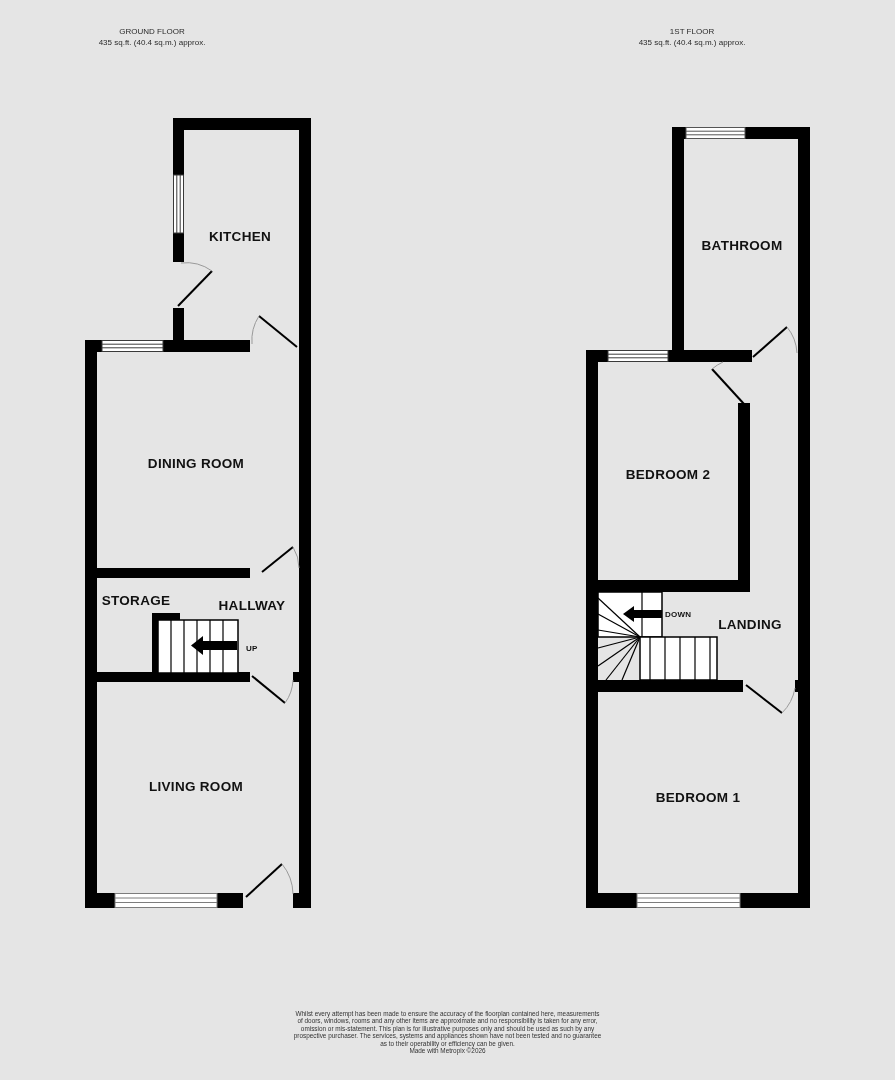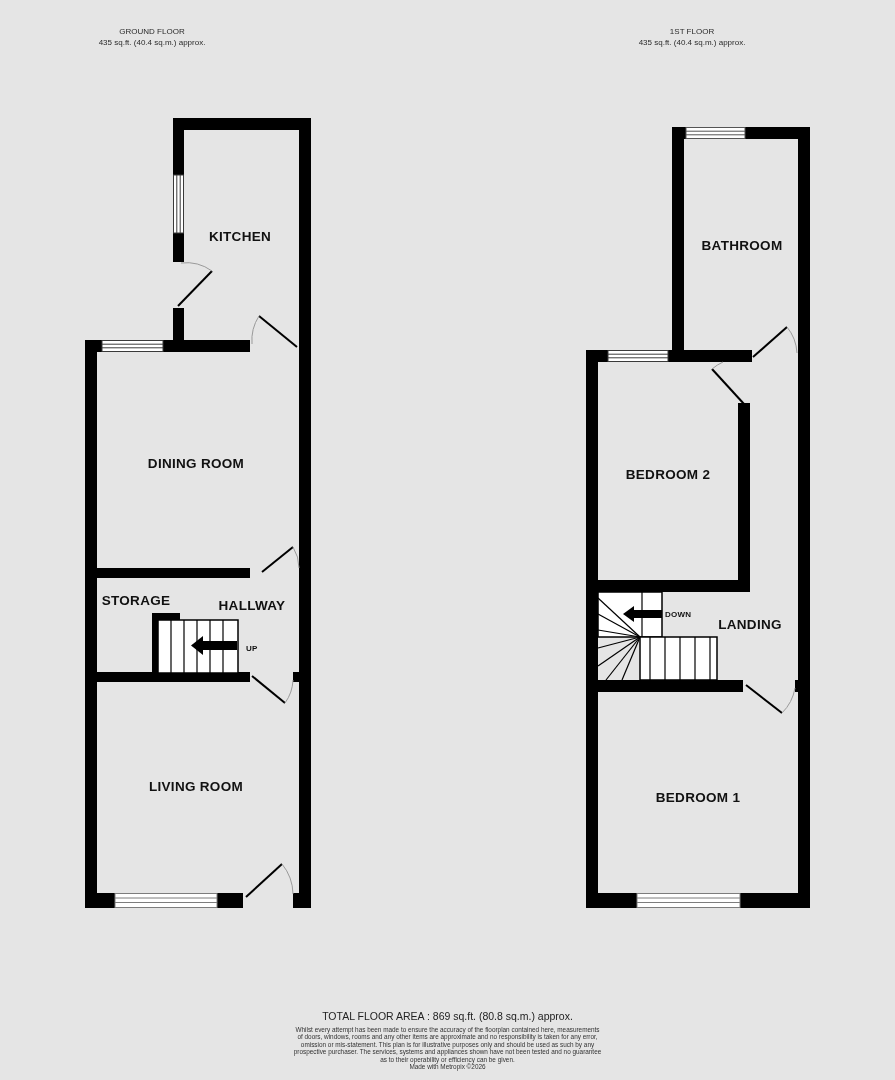--- a/index.html
+++ b/index.html
@@ -188,21 +188,20 @@
       </g>
 
       <text class="room-label" x="742" y="250">BATHROOM</text>
       <text class="room-label" x="668" y="479">BEDROOM 2</text>
       <text class="room-label" x="750" y="629">LANDING</text>
       <text class="room-label" x="698" y="802">BEDROOM 1</text>
     </g>
   </svg>
 
   <div class="footer">
-    <div class="total">TOTAL FLOOR AREA : 869 sq.ft. (80.8 sq.m.) approx.</div>
     <div class="disclaimer">
       <div>Whilst every attempt has been made to ensure the accuracy of the floorplan contained here, measurements</div>
       <div>of doors, windows, rooms and any other items are approximate and no responsibility is taken for any error,</div>
       <div>omission or mis-statement. This plan is for illustrative purposes only and should be used as such by any</div>
       <div>prospective purchaser. The services, systems and appliances shown have not been tested and no guarantee</div>
       <div>as to their operability or efficiency can be given.</div>
       <div>Made with Metropix ©2026</div>
     </div>
   </div>
 

